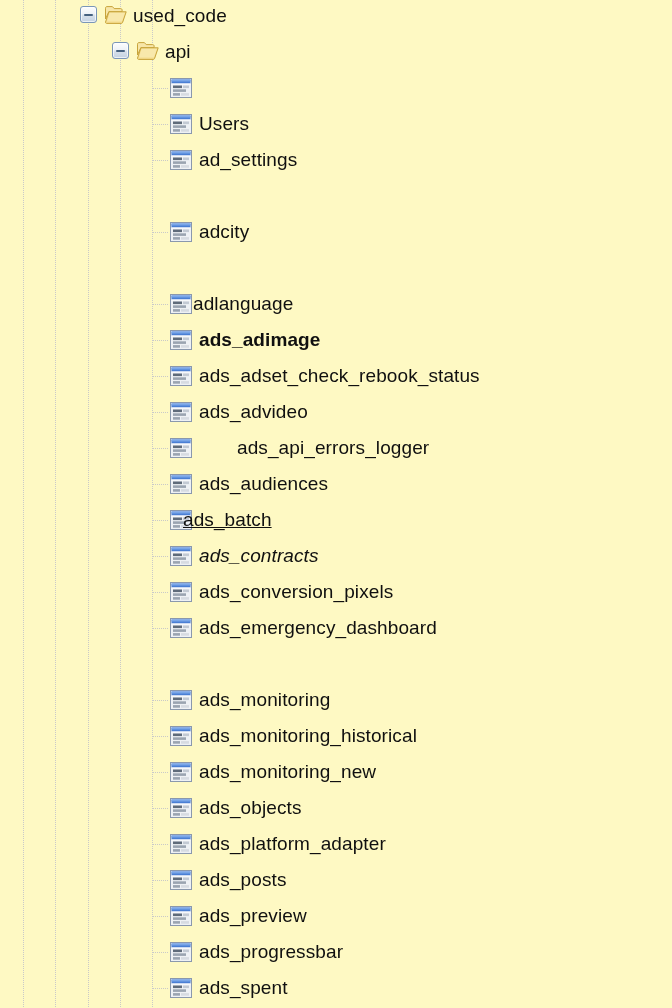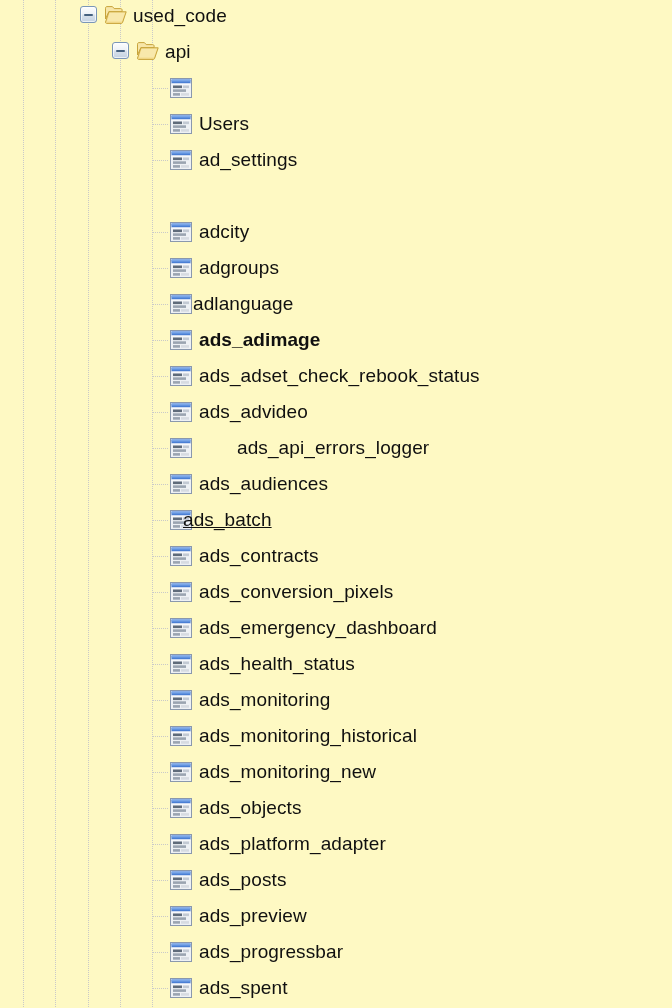--- a/index.html
+++ b/index.html
@@ -191,35 +191,20 @@
           <rect x="1.5" y="1.5" width="19" height="2" fill="#79a6e8"></rect>
           <rect x="1.5" y="5.5" width="19" height="1" fill="#ffffff"></rect>
           <rect x="3" y="7.5" width="9" height="2.6" fill="#5f6b7a"></rect>
           <rect x="13" y="7.5" width="6" height="2.6" fill="#c3cad4"></rect>
           <rect x="3" y="11.3" width="13" height="2.6" fill="#9aa4b1"></rect>
           <rect x="3" y="15.1" width="7" height="2.6" fill="#9aa4b1"></rect>
           <rect x="11" y="15.1" width="8" height="2.6" fill="#d6dbe2"></rect>
         </svg></div>
       <span class="label" style="left: 199px;">adcity</span>
     </div>
-    <div class="row" style="top: 250px;">
-      <div class="elbow" style="left: 153px; width: 16px;"></div>
-      <div class="table-icon" style="left: 170px;"><svg width="22" height="20" viewBox="0 0 22 20" xmlns="http://www.w3.org/2000/svg">
-          <rect x="0.5" y="0.5" width="21" height="19" fill="#eef1f5" stroke="#8a98ad" stroke-width="1"></rect>
-          <rect x="1.5" y="1.5" width="19" height="4" fill="#4a7fd4"></rect>
-          <rect x="1.5" y="1.5" width="19" height="2" fill="#79a6e8"></rect>
-          <rect x="1.5" y="5.5" width="19" height="1" fill="#ffffff"></rect>
-          <rect x="3" y="7.5" width="9" height="2.6" fill="#5f6b7a"></rect>
-          <rect x="13" y="7.5" width="6" height="2.6" fill="#c3cad4"></rect>
-          <rect x="3" y="11.3" width="13" height="2.6" fill="#9aa4b1"></rect>
-          <rect x="3" y="15.1" width="7" height="2.6" fill="#9aa4b1"></rect>
-          <rect x="11" y="15.1" width="8" height="2.6" fill="#d6dbe2"></rect>
-        </svg></div>
-      <span class="label" style="left: 199px;">adgroups</span>
-    </div>
     <div class="row" style="top: 286px;">
       <div class="elbow" style="left: 153px; width: 16px;"></div>
       <div class="table-icon" style="left: 170px;"><svg width="22" height="20" viewBox="0 0 22 20" xmlns="http://www.w3.org/2000/svg">
           <rect x="0.5" y="0.5" width="21" height="19" fill="#eef1f5" stroke="#8a98ad" stroke-width="1"></rect>
           <rect x="1.5" y="1.5" width="19" height="4" fill="#4a7fd4"></rect>
           <rect x="1.5" y="1.5" width="19" height="2" fill="#79a6e8"></rect>
           <rect x="1.5" y="5.5" width="19" height="1" fill="#ffffff"></rect>
           <rect x="3" y="7.5" width="9" height="2.6" fill="#5f6b7a"></rect>
           <rect x="13" y="7.5" width="6" height="2.6" fill="#c3cad4"></rect>
           <rect x="3" y="11.3" width="13" height="2.6" fill="#9aa4b1"></rect>
@@ -311,21 +296,21 @@
           <rect x="1.5" y="1.5" width="19" height="2" fill="#79a6e8"></rect>
           <rect x="1.5" y="5.5" width="19" height="1" fill="#ffffff"></rect>
           <rect x="3" y="7.5" width="9" height="2.6" fill="#5f6b7a"></rect>
           <rect x="13" y="7.5" width="6" height="2.6" fill="#c3cad4"></rect>
           <rect x="3" y="11.3" width="13" height="2.6" fill="#9aa4b1"></rect>
           <rect x="3" y="15.1" width="7" height="2.6" fill="#9aa4b1"></rect>
           <rect x="11" y="15.1" width="8" height="2.6" fill="#d6dbe2"></rect>
         </svg></div>
       <span class="label" style="left: 183px; text-decoration: underline;">ads_batch</span>
     </div>
-    <div class="row" style="top: 538px;">
+    <div class="row" style="top: 538px; font-style: italic;">
       <div class="elbow" style="left: 153px; width: 16px;"></div>
       <div class="table-icon" style="left: 170px;"><svg width="22" height="20" viewBox="0 0 22 20" xmlns="http://www.w3.org/2000/svg">
           <rect x="0.5" y="0.5" width="21" height="19" fill="#eef1f5" stroke="#8a98ad" stroke-width="1"></rect>
           <rect x="1.5" y="1.5" width="19" height="4" fill="#4a7fd4"></rect>
           <rect x="1.5" y="1.5" width="19" height="2" fill="#79a6e8"></rect>
           <rect x="1.5" y="5.5" width="19" height="1" fill="#ffffff"></rect>
           <rect x="3" y="7.5" width="9" height="2.6" fill="#5f6b7a"></rect>
           <rect x="13" y="7.5" width="6" height="2.6" fill="#c3cad4"></rect>
           <rect x="3" y="11.3" width="13" height="2.6" fill="#9aa4b1"></rect>
           <rect x="3" y="15.1" width="7" height="2.6" fill="#9aa4b1"></rect>
@@ -356,35 +341,20 @@
           <rect x="1.5" y="1.5" width="19" height="2" fill="#79a6e8"></rect>
           <rect x="1.5" y="5.5" width="19" height="1" fill="#ffffff"></rect>
           <rect x="3" y="7.5" width="9" height="2.6" fill="#5f6b7a"></rect>
           <rect x="13" y="7.5" width="6" height="2.6" fill="#c3cad4"></rect>
           <rect x="3" y="11.3" width="13" height="2.6" fill="#9aa4b1"></rect>
           <rect x="3" y="15.1" width="7" height="2.6" fill="#9aa4b1"></rect>
           <rect x="11" y="15.1" width="8" height="2.6" fill="#d6dbe2"></rect>
         </svg></div>
       <span class="label" style="left: 199px;">ads_emergency_dashboard</span>
     </div>
-    <div class="row" style="top: 646px;">
-      <div class="elbow" style="left: 153px; width: 16px;"></div>
-      <div class="table-icon" style="left: 170px;"><svg width="22" height="20" viewBox="0 0 22 20" xmlns="http://www.w3.org/2000/svg">
-          <rect x="0.5" y="0.5" width="21" height="19" fill="#eef1f5" stroke="#8a98ad" stroke-width="1"></rect>
-          <rect x="1.5" y="1.5" width="19" height="4" fill="#4a7fd4"></rect>
-          <rect x="1.5" y="1.5" width="19" height="2" fill="#79a6e8"></rect>
-          <rect x="1.5" y="5.5" width="19" height="1" fill="#ffffff"></rect>
-          <rect x="3" y="7.5" width="9" height="2.6" fill="#5f6b7a"></rect>
-          <rect x="13" y="7.5" width="6" height="2.6" fill="#c3cad4"></rect>
-          <rect x="3" y="11.3" width="13" height="2.6" fill="#9aa4b1"></rect>
-          <rect x="3" y="15.1" width="7" height="2.6" fill="#9aa4b1"></rect>
-          <rect x="11" y="15.1" width="8" height="2.6" fill="#d6dbe2"></rect>
-        </svg></div>
-      <span class="label" style="left: 199px;">ads_health_status</span>
-    </div>
     <div class="row" style="top: 682px;">
       <div class="elbow" style="left: 153px; width: 16px;"></div>
       <div class="table-icon" style="left: 170px;"><svg width="22" height="20" viewBox="0 0 22 20" xmlns="http://www.w3.org/2000/svg">
           <rect x="0.5" y="0.5" width="21" height="19" fill="#eef1f5" stroke="#8a98ad" stroke-width="1"></rect>
           <rect x="1.5" y="1.5" width="19" height="4" fill="#4a7fd4"></rect>
           <rect x="1.5" y="1.5" width="19" height="2" fill="#79a6e8"></rect>
           <rect x="1.5" y="5.5" width="19" height="1" fill="#ffffff"></rect>
           <rect x="3" y="7.5" width="9" height="2.6" fill="#5f6b7a"></rect>
           <rect x="13" y="7.5" width="6" height="2.6" fill="#c3cad4"></rect>
           <rect x="3" y="11.3" width="13" height="2.6" fill="#9aa4b1"></rect>

